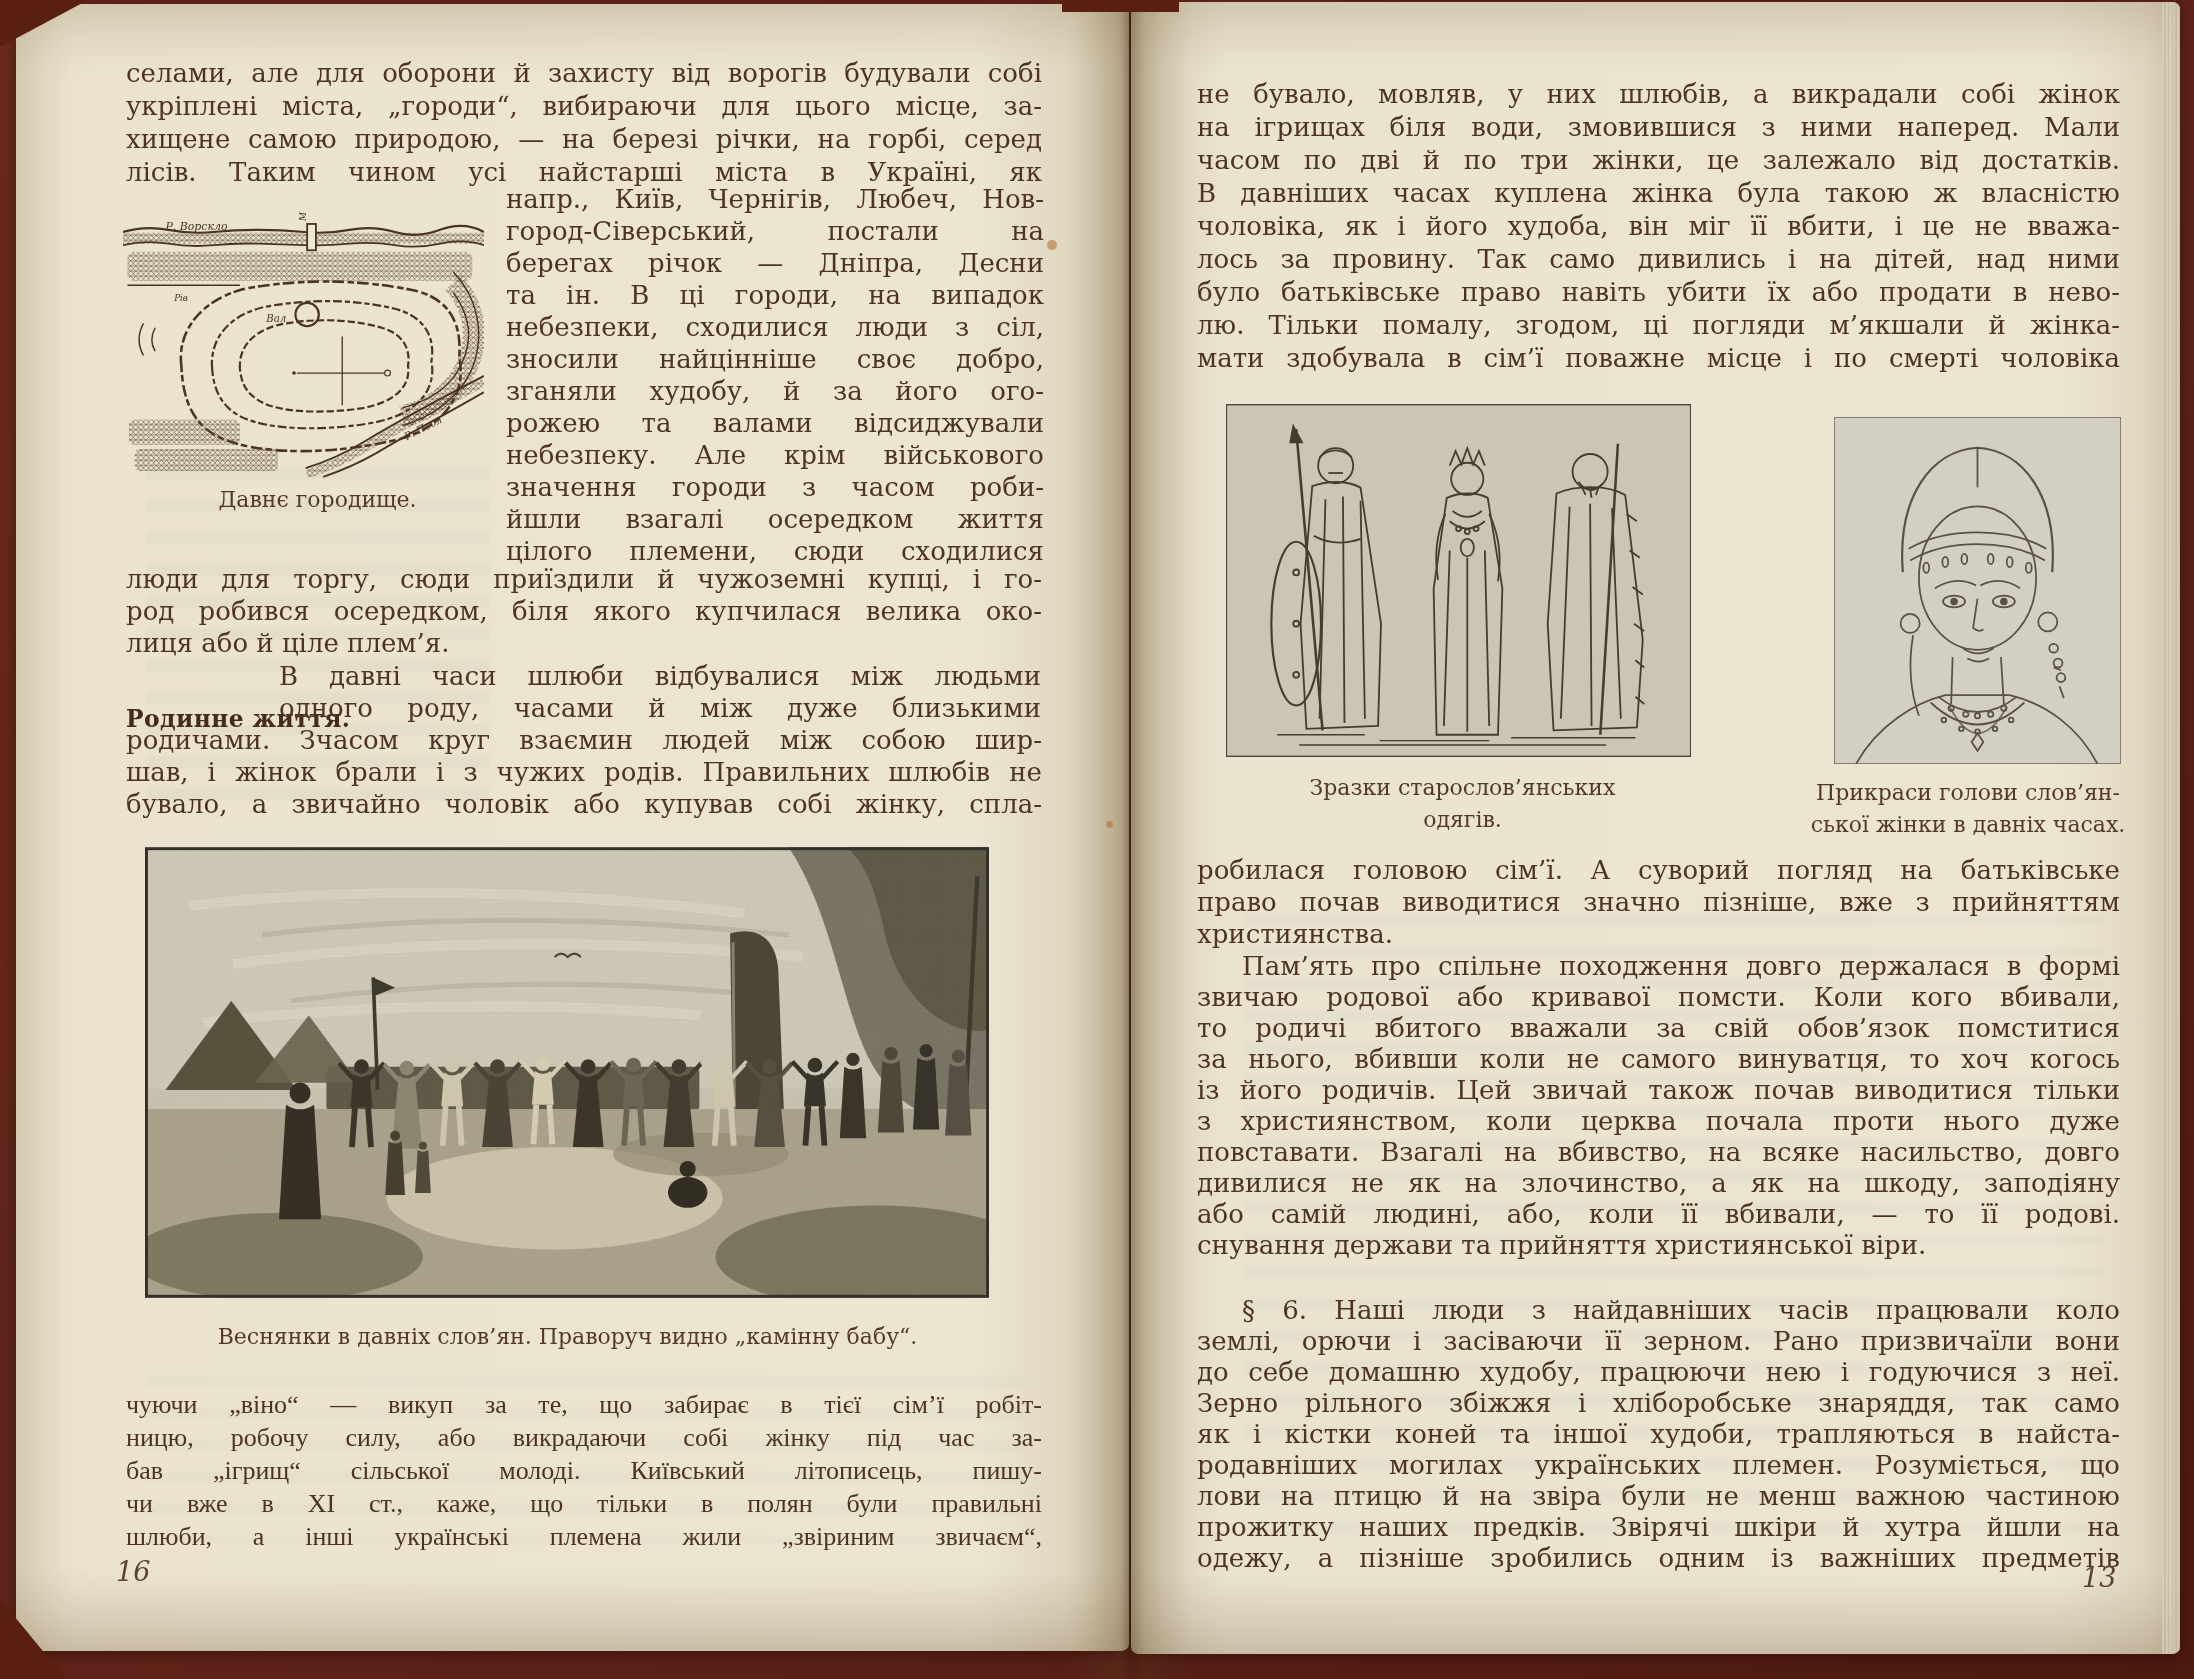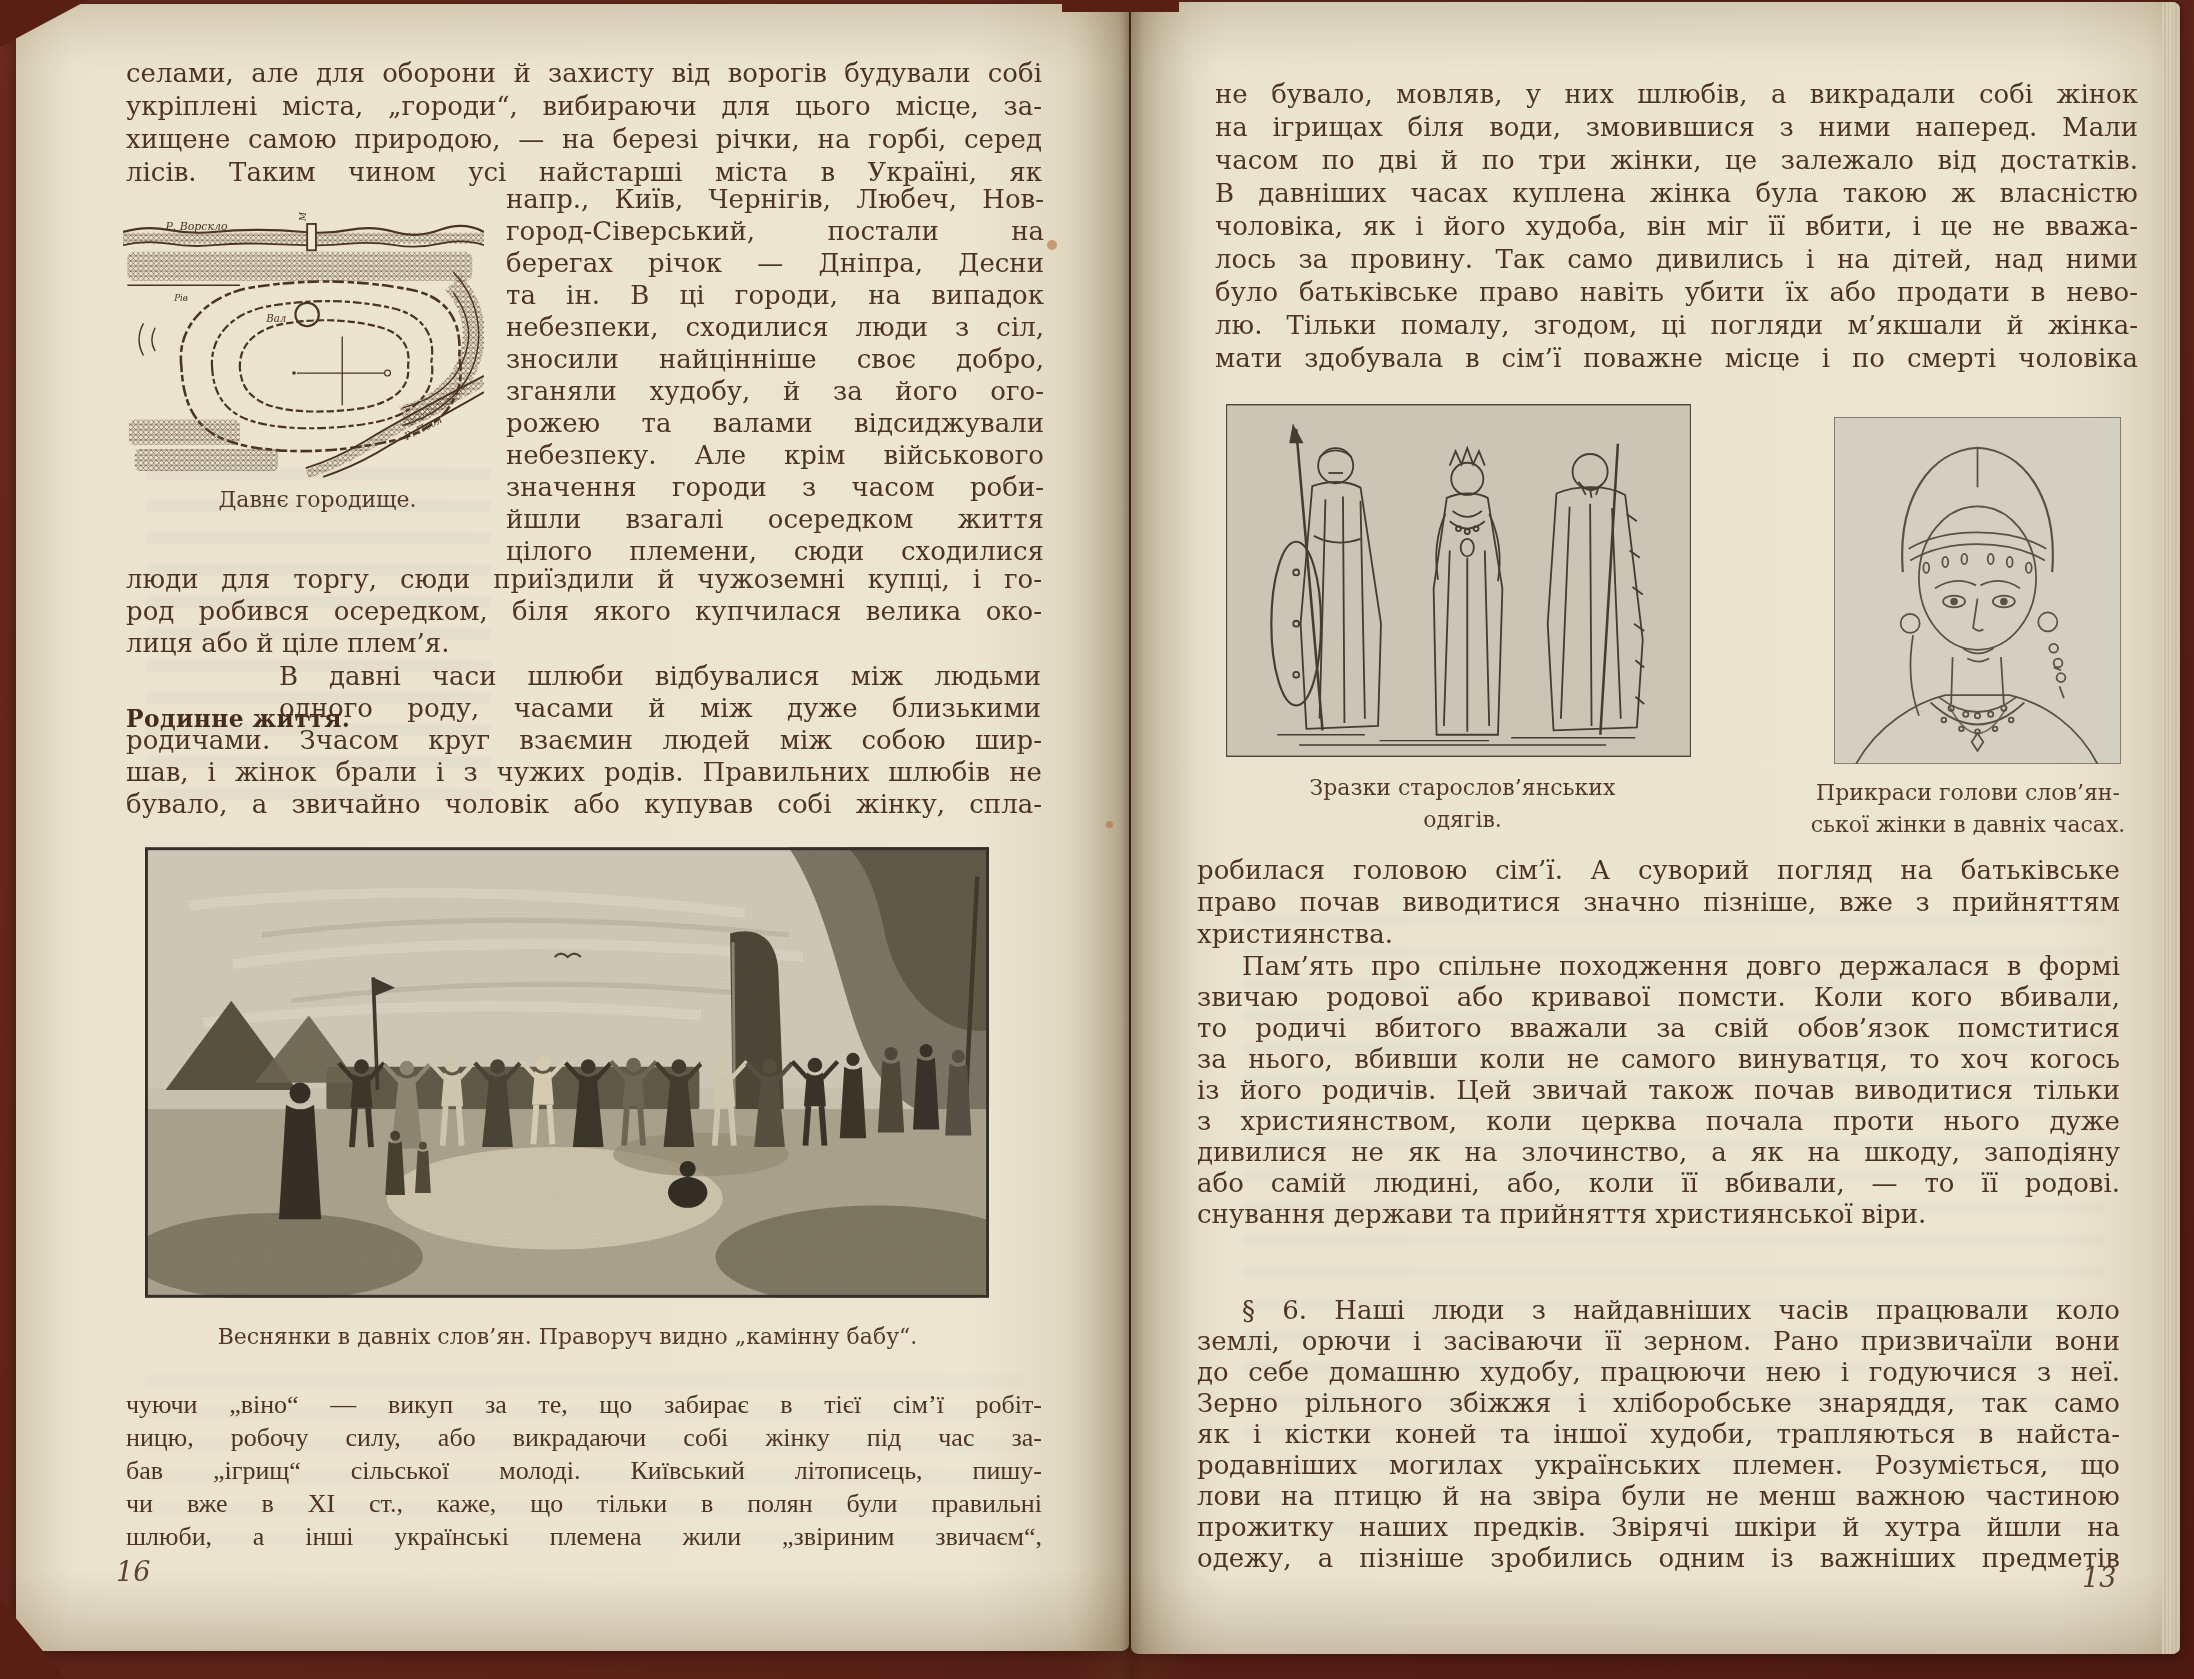--- a/index.html
+++ b/index.html
@@ -246,21 +246,21 @@
 
   <div class="pagenum" style="left:116px;top:1556px;">16</div>
 
   <div class="stain" style="left:1047px;top:240px;width:10.2px;height:10.2px;"></div>
   <div class="stain" style="left:1106px;top:821px;width:7.3px;height:7.3px;"></div>
 
   <div id="page-right" class="page"></div>
 
   <div class="ghost" style="left:1243px;top:914px;width:863px;height:622px;opacity:.65;"></div>
 
-  <div class="tb" style="left:1197px;top:78px;width:923px;margin-left:18px;--lh:33px;">
+  <div class="tb" style="left:1197px;top:78px;width:923px;--lh:33px;">
       <div class="tl j">не бувало, мовляв, у них шлюбів, а викрадали собі жінок</div>
       <div class="tl j">на ігрищах біля води, змовившися з ними наперед. Мали</div>
       <div class="tl j">часом по дві й по три жінки, це залежало від достатків.</div>
       <div class="tl j">В давніших часах куплена жінка була такою ж власністю</div>
       <div class="tl j">чоловіка, як і його худоба, він міг її вбити, і це не вважа-</div>
       <div class="tl j">лось за провину. Так само дивились і на дітей, над ними</div>
       <div class="tl j">було батьківське право навіть убити їх або продати в нево-</div>
       <div class="tl j">лю. Тільки помалу, згодом, ці погляди м’якшали й жінка-</div>
       <div class="tl j">мати здобувала в сім’ї поважне місце і по смерті чоловіка</div>
     </div>
@@ -369,20 +369,21 @@
       <div class="tl">християнства.</div>
     </div>
 
   <div class="tb ind1" style="left:1197px;top:951px;width:923px;--lh:31px;">
       <div class="tl j">Пам’ять про спільне походження довго держалася в формі</div>
       <div class="tl j">звичаю родової або кривавої помсти. Коли кого вбивали,</div>
       <div class="tl j">то родичі вбитого вважали за свій обов’язок помститися</div>
       <div class="tl j">за нього, вбивши коли не самого винуватця, то хоч когось</div>
       <div class="tl j">із його родичів. Цей звичай також почав виводитися тільки</div>
       <div class="tl j">з християнством, коли церква почала проти нього дуже</div>
+      <div class="tl j">повставати. Взагалі на вбивство, на всяке насильство, довго</div>
       <div class="tl j">дивилися не як на злочинство, а як на шкоду, заподіяну</div>
       <div class="tl j">або самій людині, або, коли її вбивали, — то її родові.</div>
       <div class="tl">снування держави та прийняття християнської віри.</div>
     </div>
 
   <div class="tb ind1" style="left:1197px;top:1295px;width:923px;--lh:31px;">
       <div class="tl j">§ 6. Наші люди з найдавніших часів працювали коло</div>
       <div class="tl j">землі, орючи і засіваючи її зерном. Рано призвичаїли вони</div>
       <div class="tl j">до себе домашню худобу, працюючи нею і годуючися з неї.</div>
       <div class="tl j">Зерно рільного збіжжя і хліборобське знаряддя, так само</div>

